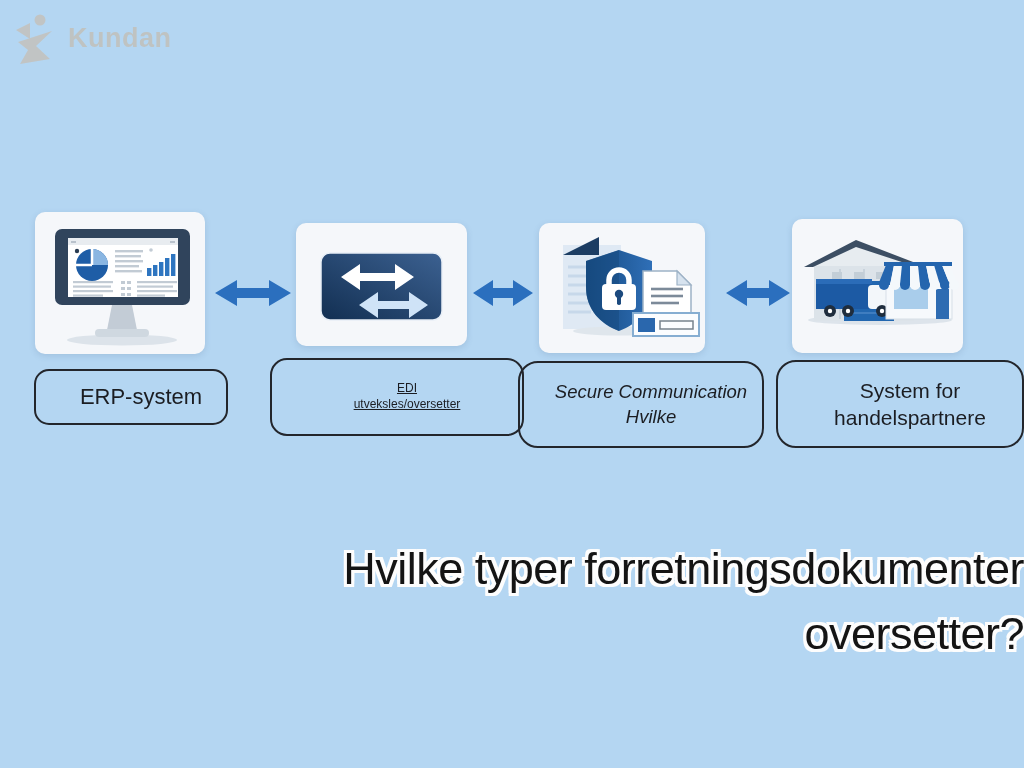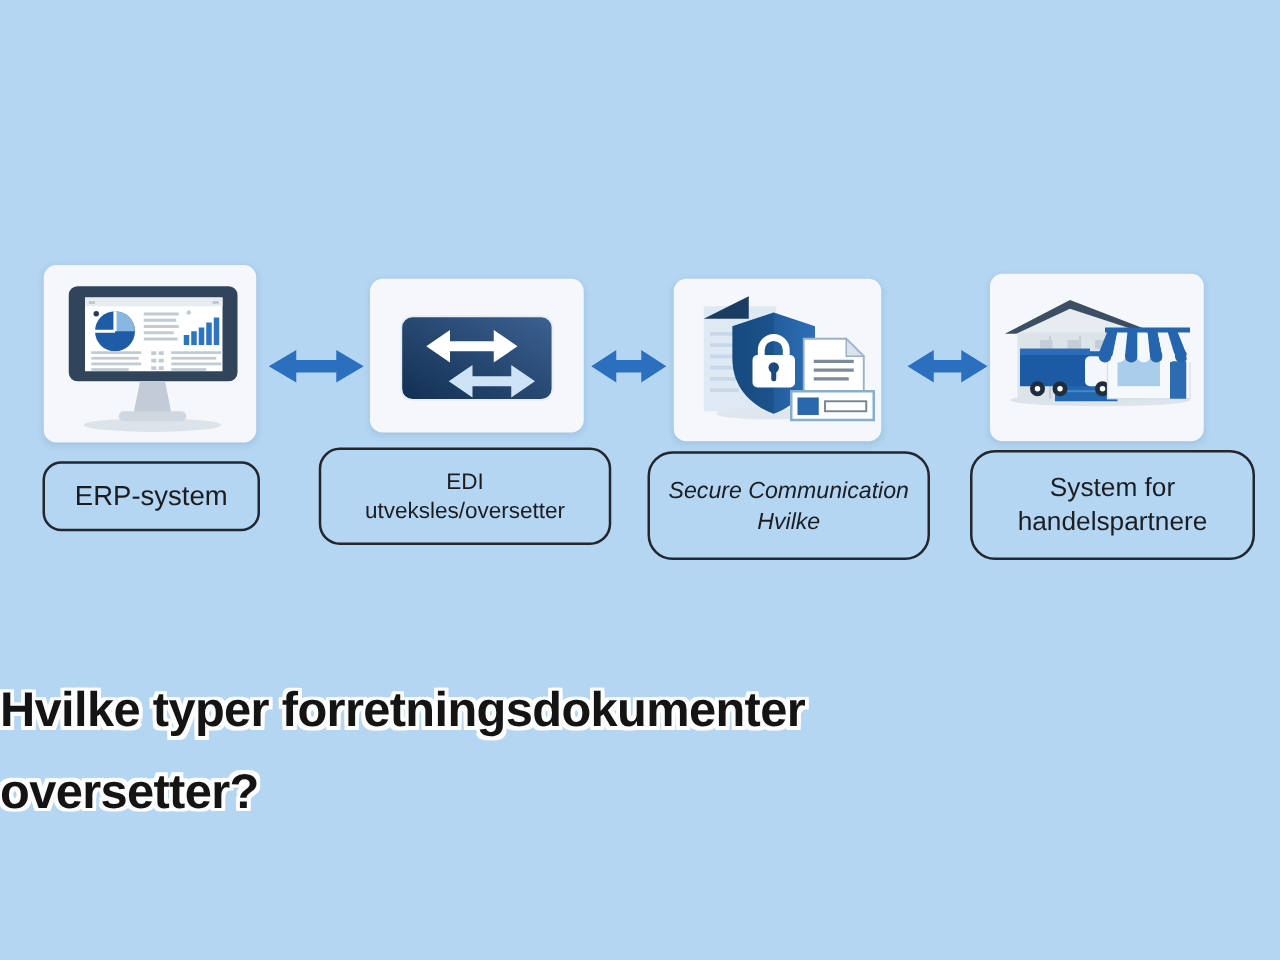--- a/index.html
+++ b/index.html
@@ -27,40 +27,52 @@
   }
   .card svg{display:block;}
 
   .connector{position:absolute;}
   .connector svg{display:block;}
 
   
   .label-box{
     position:absolute;border:2.5px solid #23262c;border-radius:20px;
     display:flex;flex-direction:column;align-items:center;justify-content:center;
-    color:#1b1d22;text-align:center;line-height:1.3;background:transparent;
+    color:#1b1d22;text-align:center;line-height:1.3;background:transparent;padding-left:20px;
   }
   .label-box.small{border-radius:15px;}
 
   
   .headline{
-    position:absolute;left:0;right:0;top:536px;text-align:left;
-    font-weight:bold;color:#141414;font-size:39px;line-height:65px;
+    position:absolute;left:0;right:0;top:536px;text-align:right;
+    font-weight:normal;color:#141414;font-size:45px;line-height:65px;
     letter-spacing:-0.5px;
     text-shadow:
       -3px -3px 0 #fdfdfd, 3px -3px 0 #fdfdfd, -3px 3px 0 #fdfdfd, 3px 3px 0 #fdfdfd,
       -3px 0 0 #fdfdfd, 3px 0 0 #fdfdfd, 0 -3px 0 #fdfdfd, 0 3px 0 #fdfdfd,
       -2px -2px 0 #fdfdfd, 2px 2px 0 #fdfdfd, -2px 2px 0 #fdfdfd, 2px -2px 0 #fdfdfd;
   }
 </style>
 </head>
 <body>
 
 <div class="stage">
 
+  <div class="watermark">
+    <span>
+      <svg width="48" height="52" viewBox="0 0 48 52">
+        <g fill="#c6bfb5">
+          <circle cx="30" cy="8" r="5.5"></circle>
+          <polygon points="6,18 20,11 20,27"></polygon>
+          <polygon points="8,30 42,19 26,34 40,47 10,52 18,38"></polygon>
+        </g>
+      </svg>
+    </span>
+    <span class="brand">Kundan</span>
+  </div>
 
   <div class="card" style="left:35px;top:212px;width:170px;height:142px;">
     <span>
     <svg width="170" height="142" viewBox="0 0 170 142">
       <ellipse cx="87" cy="128" rx="55" ry="5.5" fill="#dce3ea"></ellipse>
       <rect x="20" y="17" width="135" height="76" rx="7" fill="#30445c"></rect>
       <rect x="33" y="26" width="110" height="59" fill="#ffffff"></rect>
       <rect x="33" y="26" width="110" height="7" fill="#e8ecf0"></rect>
       <rect x="36" y="29" width="5" height="2" fill="#b9c2cc"></rect>
       <rect x="135" y="29" width="5" height="2" fill="#b9c2cc"></rect>
@@ -253,21 +265,21 @@
         <circle cx="162" cy="66" r="5" fill="#f4f8fb"></circle>
       </g>
     </svg>
     </span>
   </div>
 
   <div class="label-box small" style="left:34px;top:369px;width:170px;height:52px;font-size:22px;">
     <span>ERP-system</span>
   </div>
 
-  <div class="label-box" style="left:255px;top:358px;width:230px;height:74px;font-size:18px;border-radius:17px;">
+  <div class="label-box" style="left:270px;top:358px;width:230px;height:74px;font-size:12px;border-radius:17px;text-decoration:underline;">
     <span>EDI</span>
     <span>utveksles/oversetter</span>
   </div>
 
   <div class="label-box" style="left:518px;top:361px;width:222px;height:83px;font-size:18.5px;font-style:italic;">
     <span>Secure Communication</span>
     <span>Hvilke</span>
   </div>
 
   <div class="label-box" style="left:776px;top:360px;width:224px;height:84px;font-size:21px;">

